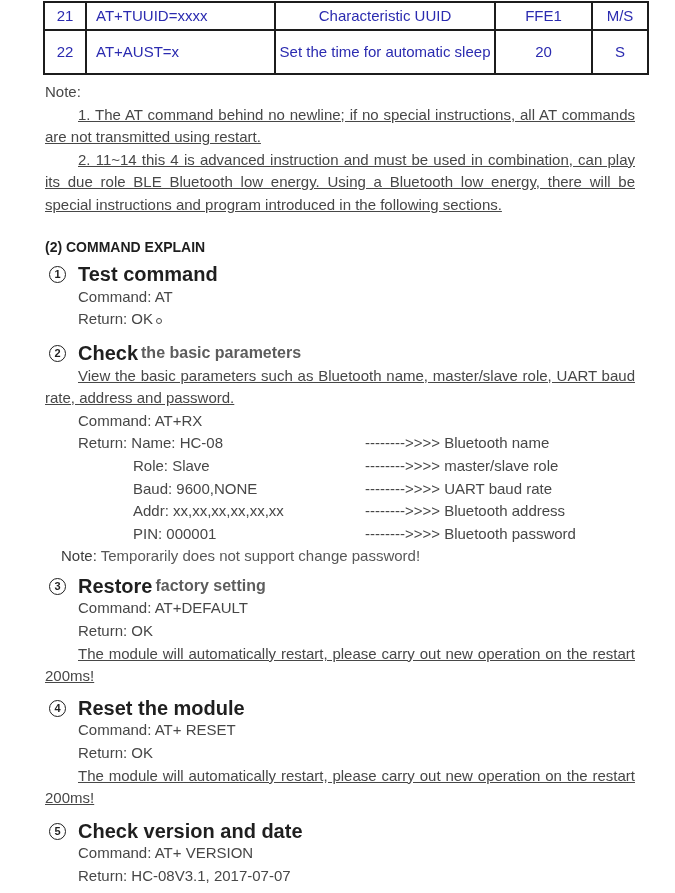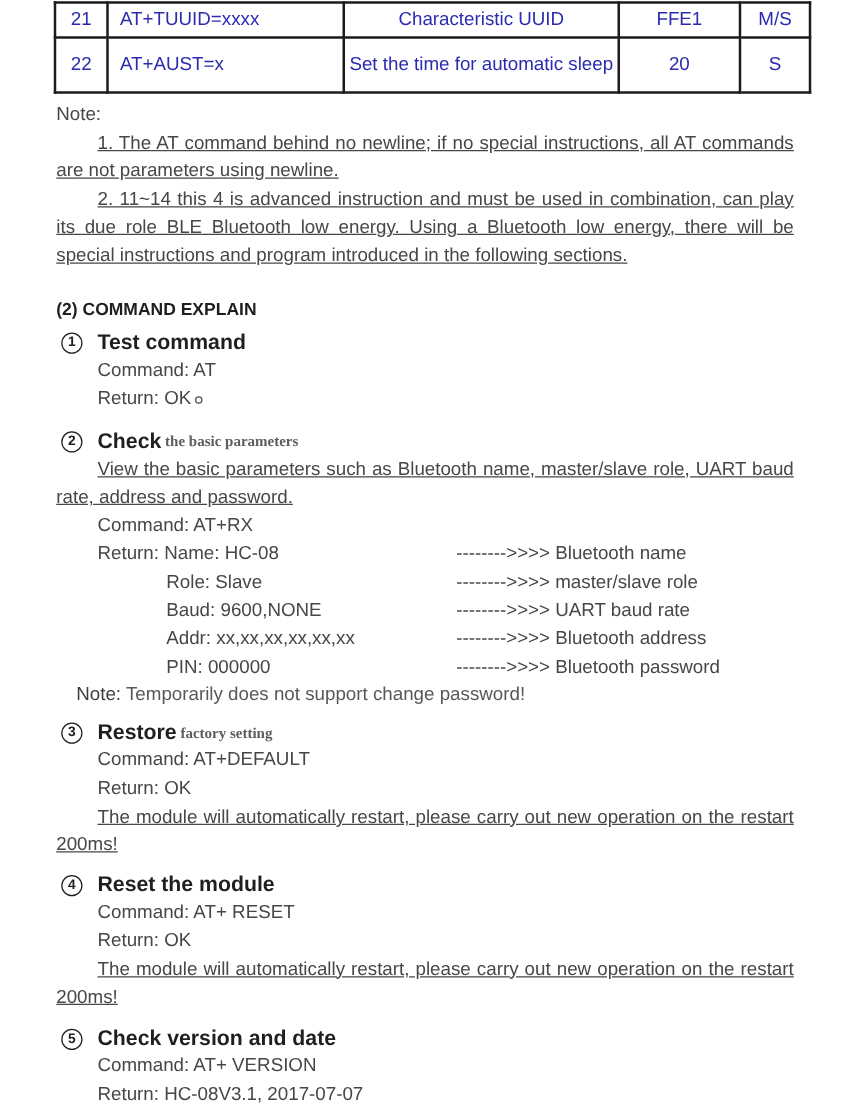--- a/index.html
+++ b/index.html
@@ -55,22 +55,22 @@
   .marker{
     flex:0 0 auto;
     width:17px;height:17px;
     border:1.5px solid #1e1e1e;
     border-radius:50%;
     display:flex;align-items:center;justify-content:center;
     font-size:11px;font-weight:bold;color:#1e1e1e;
     box-sizing:border-box;
     margin-right:12px;
   }
-  .sec-title{font-weight:bold;color:#1f1f1f;font-size:17px;}
-  .sec-title-rest{font-weight:bold;color:#5d5d5d;font-size:12px;margin-left:3px;font-family:Liberation Serif, serif;}
+  .sec-title{font-weight:bold;color:#1f1f1f;font-size:20px;}
+  .sec-title-rest{font-weight:bold;color:#5d5d5d;font-size:16px;margin-left:3px;}
   .cmd-line{margin-left:33px;line-height:22.6px;}
   .ret-row{position:relative;margin-left:33px;line-height:22.6px;}
   .ret-left{display:inline-block;}
   .ret-left.sub{padding-left:55px;}
   .ret-right{position:absolute;left:287px;top:0;white-space:nowrap;}
   .note-line{margin-left:16px;line-height:22.6px;}
   .note-label-dark{color:#3d3d3d;}
   .note-rest{color:#585858;}
   .cjk-period{
     display:inline-block;
@@ -108,21 +108,21 @@
         <td class="c-role">S</td>
       </tr>
     </tbody>
   </table>
 
   <div class="content">
 
     <div class="note-block">
       <div class="line">Note:</div>
       <div class="jline findent">1. The AT command behind no newline; if no special instructions, all AT commands</div>
-      <div class="jline last">are not parameters using newline.</div>
+      <div class="jline last">are not transmitted using restart.</div>
       <div class="jline findent">2. 11~14 this 4 is advanced instruction and must be used in combination, can play</div>
       <div class="jline">its due role BLE Bluetooth low energy. Using a Bluetooth low energy, there will be</div>
       <div class="jline last">special instructions and program introduced in the following sections.</div>
     </div>
 
     <div class="main-heading">(2) COMMAND EXPLAIN</div>
 
     <div class="section sec-1">
       <div class="sec-head">
         <span class="marker">1</span>
@@ -151,21 +151,21 @@
       </div>
       <div class="ret-row">
         <span class="ret-left sub">Baud: 9600,NONE</span>
         <span class="ret-right">--------&gt;&gt;&gt;&gt; UART baud rate</span>
       </div>
       <div class="ret-row">
         <span class="ret-left sub">Addr: xx,xx,xx,xx,xx,xx</span>
         <span class="ret-right">--------&gt;&gt;&gt;&gt; Bluetooth address</span>
       </div>
       <div class="ret-row">
-        <span class="ret-left sub">PIN: 000000</span>
+        <span class="ret-left sub">PIN: 000001</span>
         <span class="ret-right">--------&gt;&gt;&gt;&gt; Bluetooth password</span>
       </div>
       <div class="note-line">
         <span class="note-label-dark">Note:</span>
         <span class="note-rest">Temporarily does not support change password!</span>
       </div>
     </div>
 
     <div class="section sec-3">
       <div class="sec-head">

